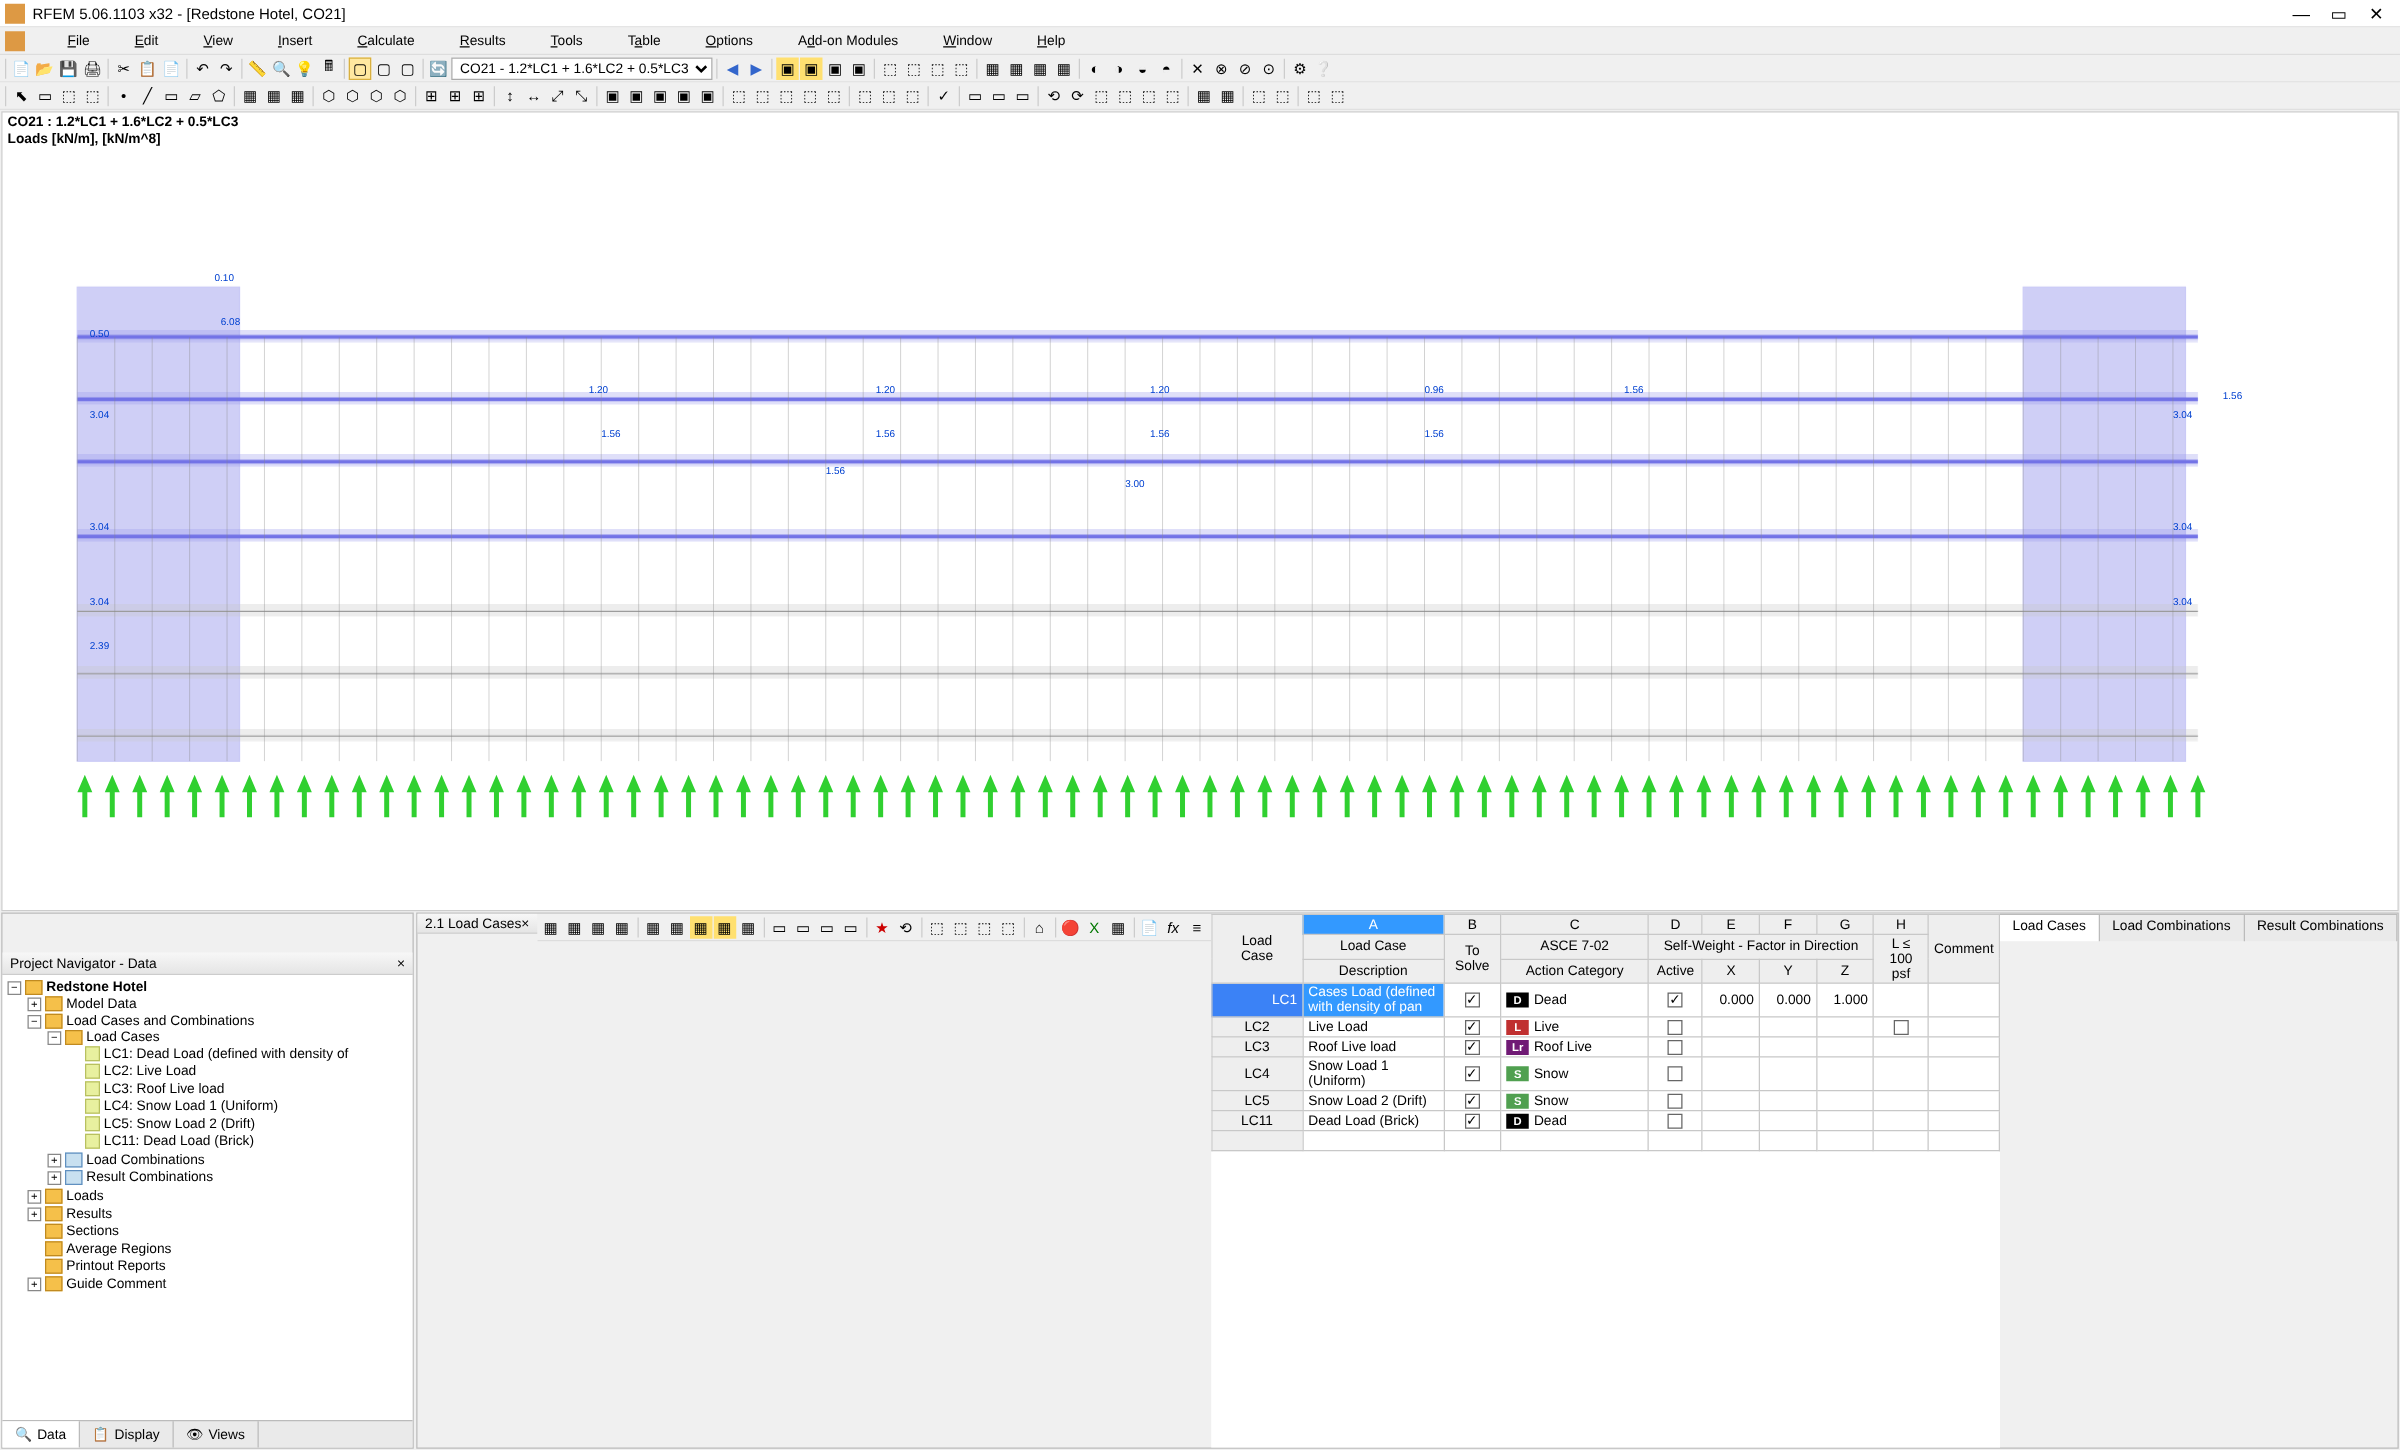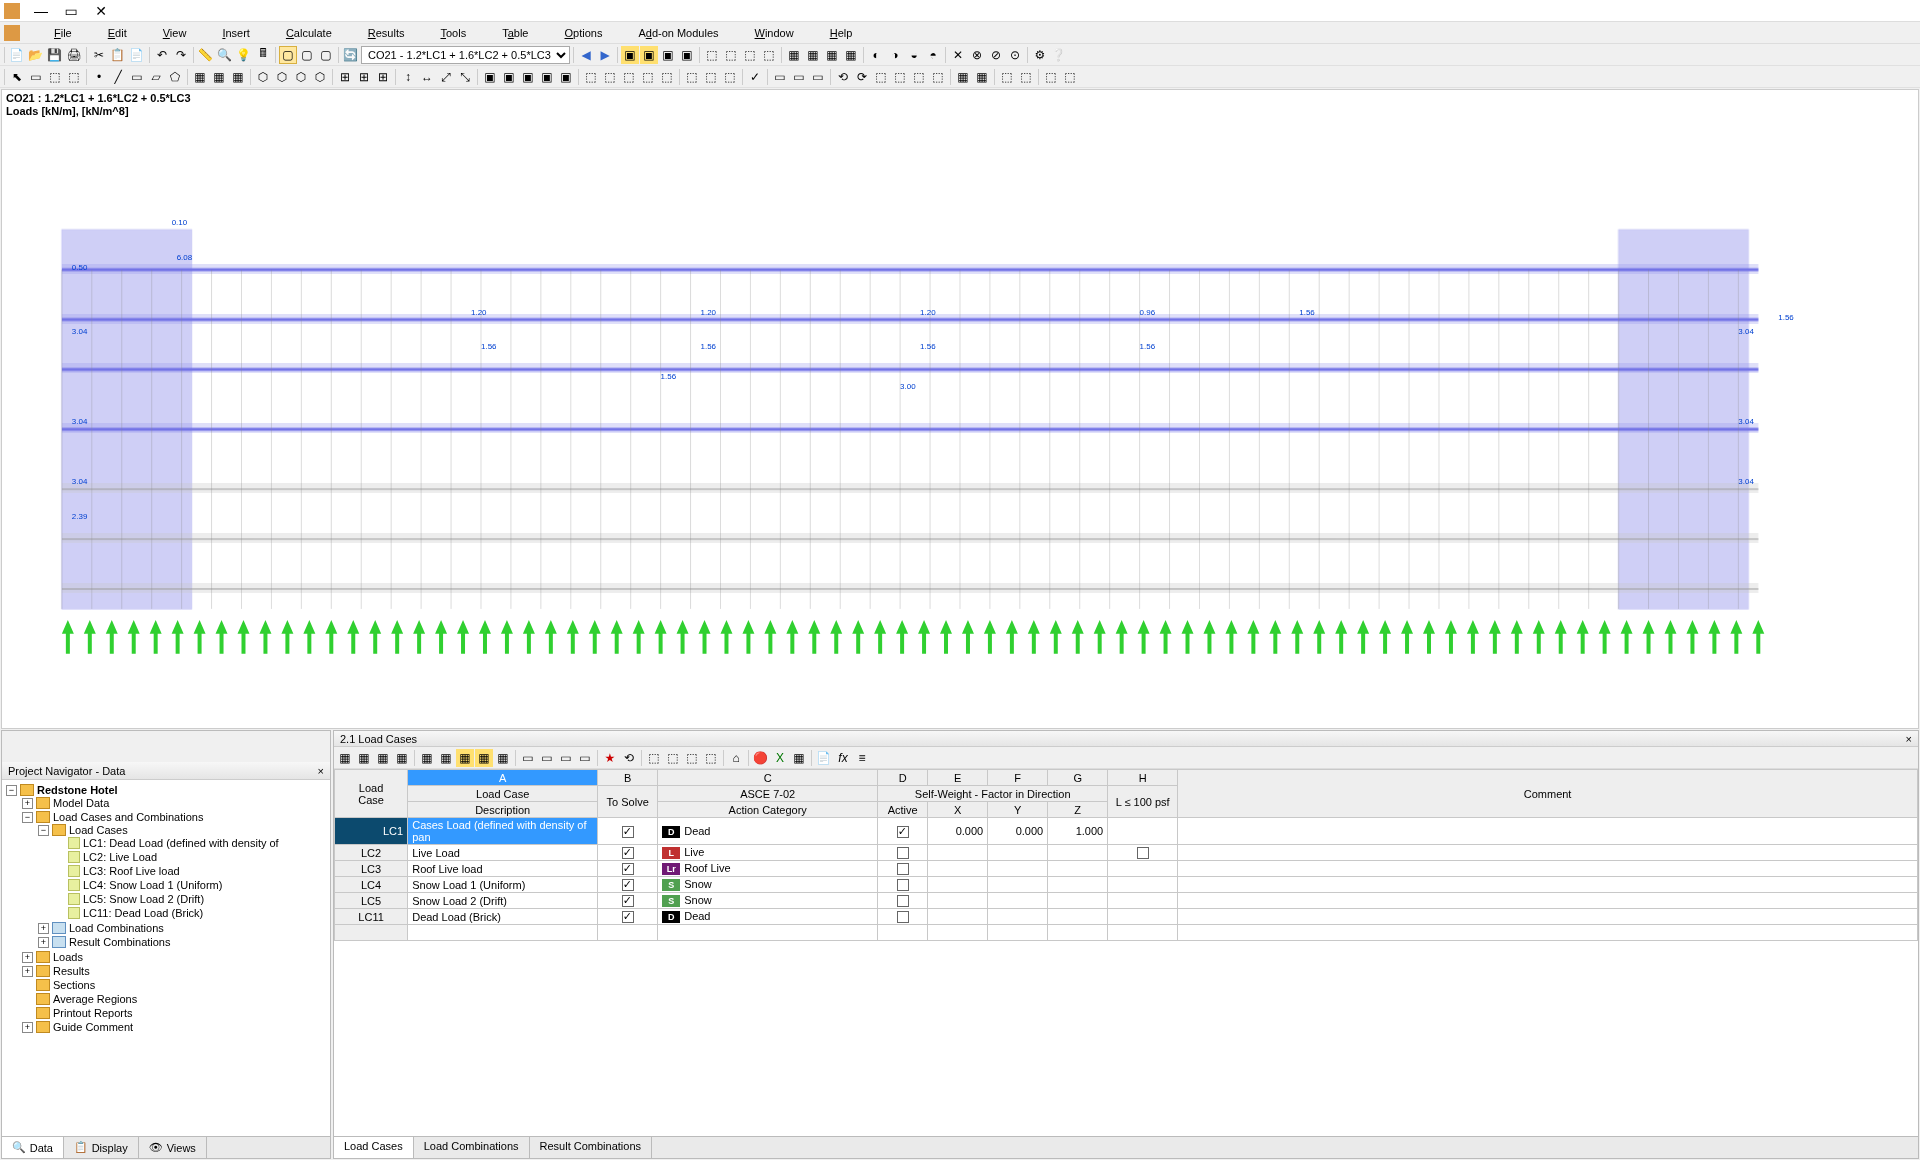--- a/index.html
+++ b/index.html
@@ -44,50 +44,51 @@
   .tree .row { display: flex; align-items: center; gap: 3px; cursor: pointer; padding: 0 2px; }
   .tree .expander { width: 11px; height: 11px; border: 1px solid #888; font-size: 9px; line-height: 9px; text-align: center; background: #fff; flex-shrink: 0; }
   .tree .expander.none { border: none; }
   .tree .folder-icon { width: 14px; height: 12px; background: #f5c04a; border: 1px solid #c08a20; flex-shrink: 0; }
   .tree .file-icon { width: 12px; height: 12px; background: #e8f09f; border: 1px solid #b8c060; flex-shrink: 0; }
   .nav-tabs { height: 22px; border-top: 1px solid #bbb; display: flex; background: #eaeaea; }
   .nav-tab { padding: 3px 10px; border-right: 1px solid #bbb; display: flex; align-items: center; gap: 4px; cursor: pointer; font-size: 11px; }
   .nav-tab.active { background: #fff; }
 
   
-  .table-panel { flex: 1; background: #f0f0f0; border: 1px solid #bbb; display: flex; flex-direction: column; min-width: 0; }
+  .table-panel { flex: 1; background: #f0f0f0; border: 1px solid #bbb; display: flex; flex-direction: row; min-width: 0; }
   .tp-header { height: 16px; background: linear-gradient(#f7f7f7,#e5e5e5); border-bottom: 1px solid #ccc; padding: 1px 6px; font-size: 11px; display: flex; align-items: center; }
   .tp-header .x { margin-left: auto; cursor: pointer; }
   .tp-toolbar { height: 22px; background: #f0f0f0; border-bottom: 1px solid #ddd; display: flex; align-items: center; gap: 1px; padding: 0 2px; }
   .tp-grid-wrap { flex: 1; background: #fff; overflow: auto; }
   table.grid { border-collapse: collapse; font-size: 11px; width: 100%; }
   table.grid th, table.grid td { border: 1px solid #c8c8c8; padding: 1px 4px; height: 16px; text-align: center; background: #fff; }
   table.grid th { background: #eee; font-weight: normal; }
   table.grid th.col-letter { background: #eee; }
   table.grid th.col-letter.sel { background: #3399ff; color: #fff; }
   table.grid td.rowhead { background: #eee; text-align: center; width: 40px; }
-  table.grid td.rowhead.sel { background: #0c4a6e; color: #fff; padding-left: 48px; }
+  table.grid td.rowhead.sel { background: #3b82f6; color: #fff; padding-left: 48px; }
   table.grid td.desc { text-align: left; }
   table.grid td.desc.sel { background: #3399ff; color: #fff; }
   table.grid td.action { text-align: left; margin-left: 40px; }
   .cat-badge { display: inline-block; width: 18px; height: 12px; text-align: center; font-size: 9px; color: #fff; line-height: 12px; margin-right: 4px; font-weight: bold; }
   .tp-tabs { height: 22px; border-top: 1px solid #bbb; display: flex; background: #eaeaea; }
   .tp-tab { padding: 3px 10px; border-right: 1px solid #bbb; cursor: pointer; font-size: 11px; }
   .tp-tab.active { background: #fff; }
 
   
   .chk { width: 12px; height: 12px; border: 1px solid #666; display: inline-block; vertical-align: middle; background: #fff; position: relative; }
   .chk.on::after { content: "✓"; position: absolute; top: -2px; left: 0; font-size: 11px; }
 
 </style>
 </head>
 <body>
 
 <div class="titlebar">
   <div class="app-icon"></div>
+  <div class="title">RFEM 5.06.1103 x32 - [Redstone Hotel, CO21]</div>
   <div class="win-btn">—</div>
   <div class="win-btn">▭</div>
   <div class="win-btn">✕</div>
 </div>
 
 <div class="menubar">
   <div class="sys-icon"></div>
   <div class="menu-item"><u>F</u><span>ile</span></div>
   <div class="menu-item"><u>E</u>dit</div>
   <div class="menu-item"><u>V</u>iew</div>

